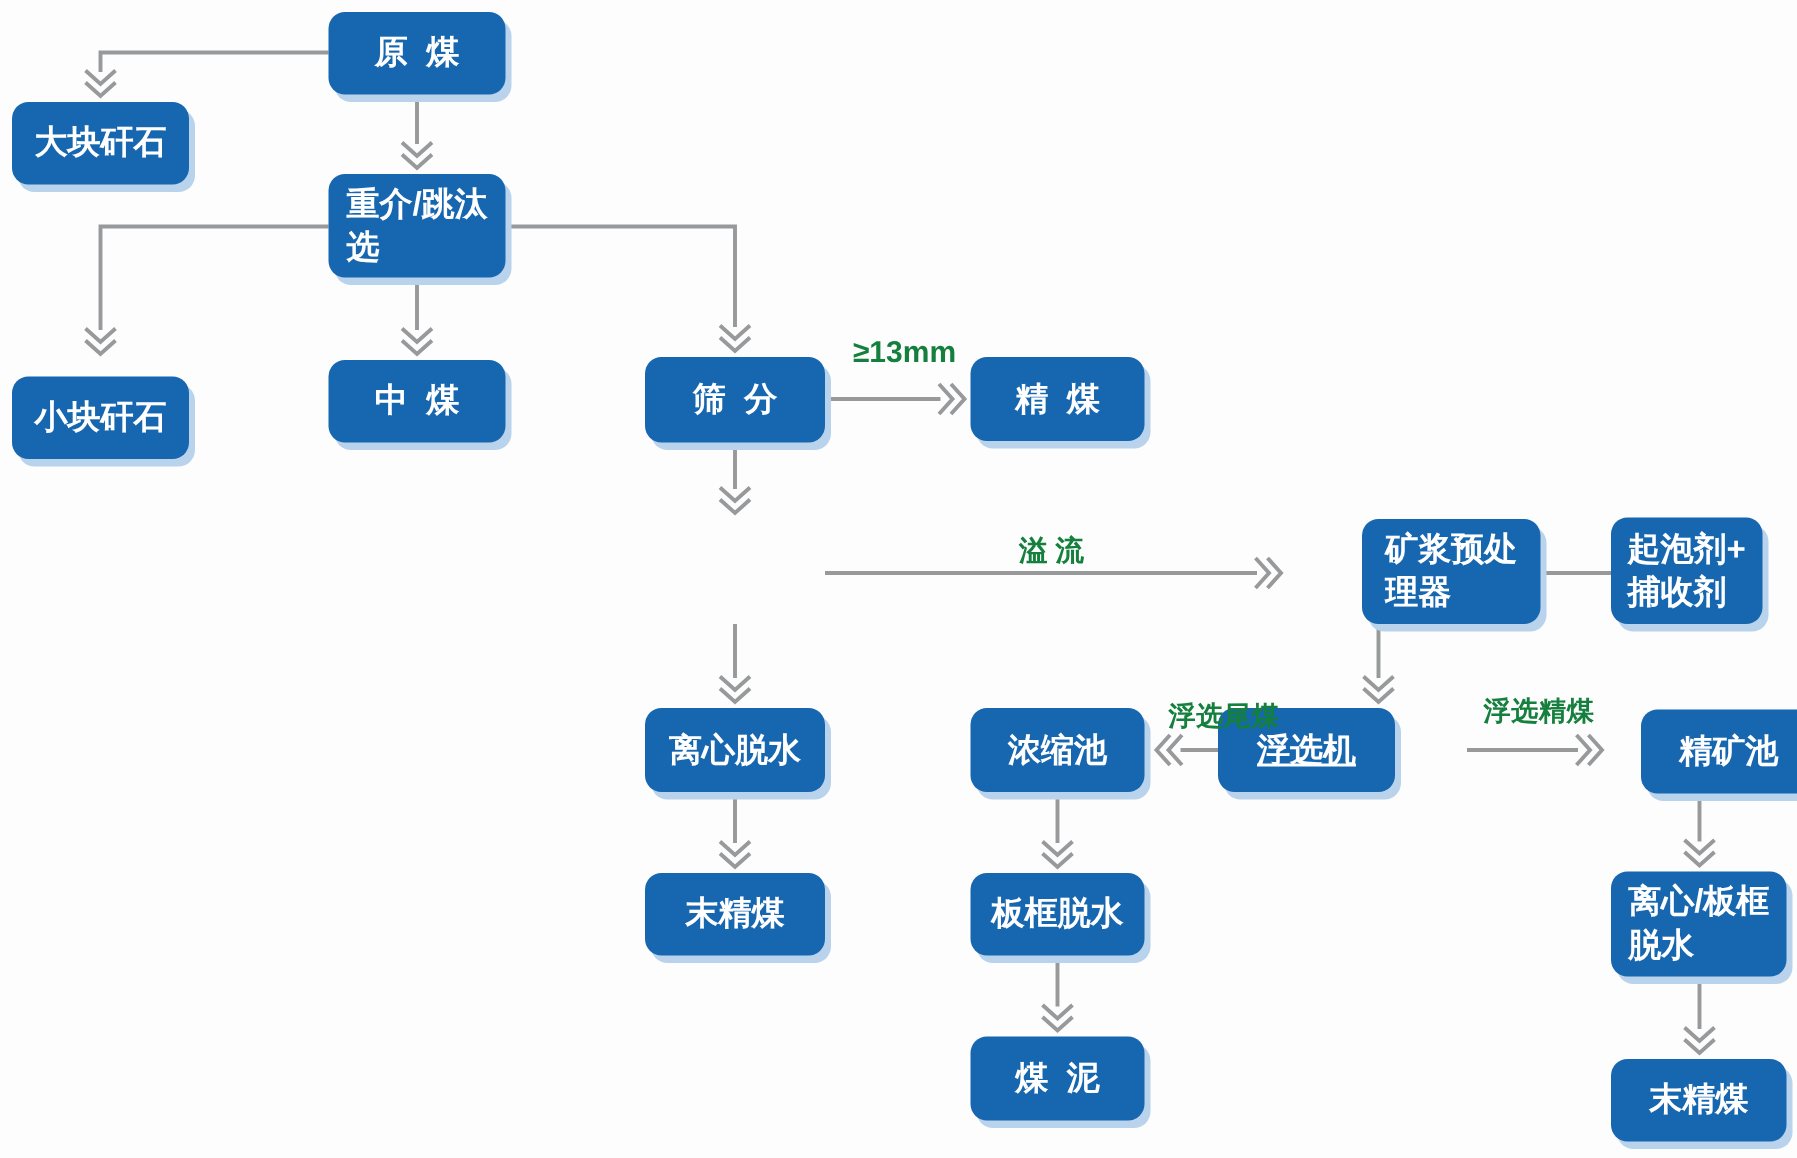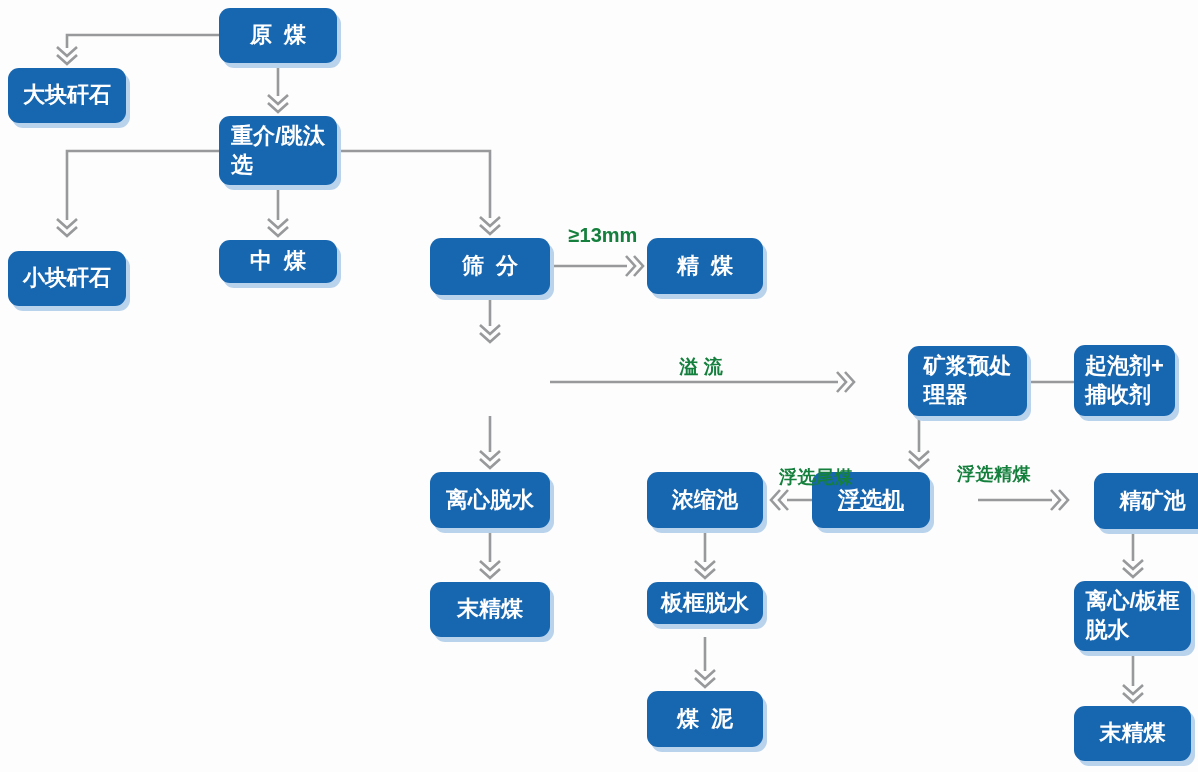--- a/index.html
+++ b/index.html
@@ -36,21 +36,21 @@
   .edge-label {
     position: absolute;
     color: #15803d;
     font-weight: 700;
     text-align: center;
     white-space: pre;
   }
   .lbl-size     { left: 548px; top: 224px; width: 110px; font-size: 20px; }
   .lbl-overflow { left: 656px; top: 354px; width:  90px; font-size: 19px; }
   .lbl-tail     { left: 776px; top: 465px; width:  80px; font-size: 18px; letter-spacing: 0.5px; }
-  .lbl-clean    { left: 954px; top: 462px; width:  80px; font-size: 18px; letter-spacing: 0.5px; }
+  .lbl-clean    { left: 986px; top: 462px; width:  80px; font-size: 18px; letter-spacing: 0.5px; }
 </style>
 </head>
 <body>
 
 <div class="canvas">
 
   <svg class="connectors" viewBox="0 0 1198 772" xmlns="http://www.w3.org/2000/svg">
     <g stroke="#98999b" stroke-width="2.6" fill="none" stroke-linejoin="miter">
       <path d="M219 35 H67 V48 M57 47 L67 56 L77 47 M57 55 L67 64 L77 55"></path>
       <path d="M278 63 V96 M268 95 L278 104 L288 95 M268 103 L278 112 L288 103"></path>
@@ -71,33 +71,33 @@
       <path d="M1133 529 V561 M1123 560 L1133 569 L1143 560 M1123 568 L1133 577 L1143 568"></path>
       <path d="M1133 651 V686 M1123 685 L1133 694 L1143 685 M1123 693 L1133 702 L1143 693"></path>
     </g>
   </svg>
 
   <div class="node" style="left:219px; top:8px;   width:118px; height:55px;">原  煤</div>
   <div class="node" style="left:8px;   top:68px;  width:118px; height:55px;">大块矸石</div>
   <div class="node" style="left:219px; top:116px; width:118px; height:69px;">重介/跳汰
 选</div>
   <div class="node" style="left:8px;   top:240px; width:118px; height:55px;margin-top:11px;">小块矸石</div>
-  <div class="node" style="left:219px; top:240px; width:118px; height:43px;">中  煤</div>
+  <div class="node" style="left:219px; top:240px; width:118px; height:55px;">中  煤</div>
   <div class="node" style="left:430px; top:238px; width:120px; height:57px;">筛  分</div>
   <div class="node" style="left:647px; top:238px; width:116px; height:56px;">精  煤</div>
   <div class="node" style="left:860px; top:346px; width:119px; height:70px;margin-left:48px;">矿浆预处
 理器</div>
   <div class="node" style="left:1074px;top:345px; width:101px; height:71px;">起泡剂+
 捕收剂</div>
   <div class="node" style="left:430px; top:472px; width:120px; height:56px;">离心脱水</div>
   <div class="node" style="left:647px; top:472px; width:116px; height:56px;">浓缩池</div>
   <div class="node" style="left:812px; top:472px; width:118px; height:56px;text-decoration:underline;">浮选机</div>
   <div class="node" style="left:1094px;top:473px; width:117px; height:56px;">精矿池</div>
   <div class="node" style="left:430px; top:582px; width:120px; height:55px;">末精煤</div>
-  <div class="node" style="left:647px; top:582px; width:116px; height:42px;">板框脱水</div>
+  <div class="node" style="left:647px; top:582px; width:116px; height:55px;">板框脱水</div>
   <div class="node" style="left:647px; top:691px; width:116px; height:56px;">煤  泥</div>
   <div class="node" style="left:1074px;top:581px; width:117px; height:70px;">离心/板框
 脱水</div>
   <div class="node" style="left:1074px;top:706px; width:117px; height:55px;">末精煤</div>
 
   <div class="edge-label lbl-size">≥13mm</div>
   <div class="edge-label lbl-overflow">溢 流</div>
   <div class="edge-label lbl-tail">浮选尾煤</div>
   <div class="edge-label lbl-clean">浮选精煤</div>
 

